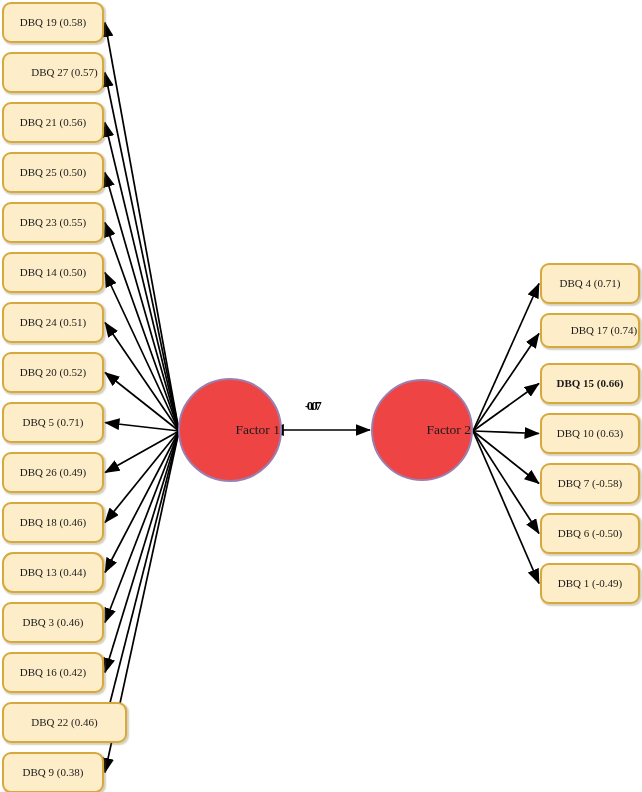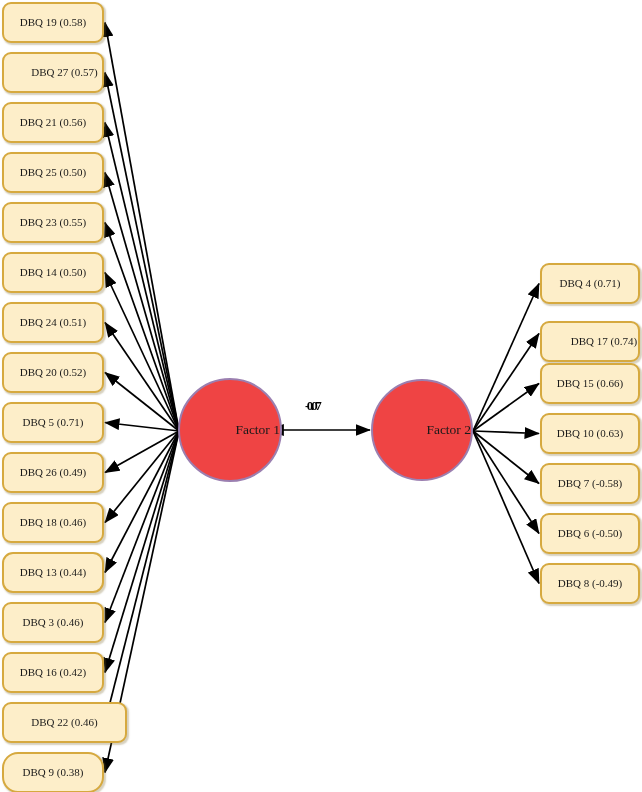--- a/index.html
+++ b/index.html
@@ -145,45 +145,45 @@
       </div>
       <div class="indicator-box" style="left: 2px; top: 602px; width: 102px; height: 41px;">
         <span>DBQ 3 (0.46)</span>
       </div>
       <div class="indicator-box" style="left: 2px; top: 652px; width: 102px; height: 41px;">
         <span>DBQ 16 (0.42)</span>
       </div>
       <div class="indicator-box" style="left: 2px; top: 702px; width: 125px; height: 41px;">
         <span>DBQ 22 (0.46)</span>
       </div>
-      <div class="indicator-box" style="left: 2px; top: 752px; width: 102px; height: 41px; border-radius: 16px;">
+      <div class="indicator-box" style="left: 2px; top: 752px; width: 102px; height: 41px;">
         <span>DBQ 9 (0.38)</span>
       </div>
     </div>
   <div id="factor2-boxes">
       <div class="indicator-box" style="left: 540px; top: 263px; width: 100px; height: 41px;">
         <span>DBQ 4 (0.71)</span>
       </div>
-      <div class="indicator-box" style="left: 540px; top: 321px; width: 100px; height: 41px; padding-left: 28px;">
+      <div class="indicator-box" style="left: 540px; top: 313px; width: 100px; height: 35px; padding-left: 28px;">
         <span>DBQ 17 (0.74)</span>
       </div>
-      <div class="indicator-box" style="left: 540px; top: 363px; width: 100px; height: 41px;">
+      <div class="indicator-box" style="left: 540px; top: 363px; width: 100px; height: 41px; font-weight: bold;">
         <span>DBQ 15 (0.66)</span>
       </div>
       <div class="indicator-box" style="left: 540px; top: 413px; width: 100px; height: 41px;">
         <span>DBQ 10 (0.63)</span>
       </div>
-      <div class="indicator-box" style="left: 540px; top: 463px; width: 100px; height: 41px;">
+      <div class="indicator-box" style="left: 540px; top: 463px; width: 100px; height: 41px; border-radius: 10px;">
         <span>DBQ 7 (-0.58)</span>
       </div>
       <div class="indicator-box" style="left: 540px; top: 513px; width: 100px; height: 41px;">
         <span>DBQ 6 (-0.50)</span>
       </div>
       <div class="indicator-box" style="left: 540px; top: 563px; width: 100px; height: 41px;">
-        <span>DBQ 8 (-0.49)</span>
+        <span>DBQ 1 (-0.49)</span>
       </div>
     </div>
   <div id="factor-nodes">
       <div class="factor-node" style="left: 178px; top: 378px; width: 104px; height: 104px;">
         <span>Factor 1</span>
       </div>
       <div class="factor-node" style="left: 371px; top: 379px; width: 102px; height: 102px;">
         <span>Factor 2</span>
       </div>
     </div>

